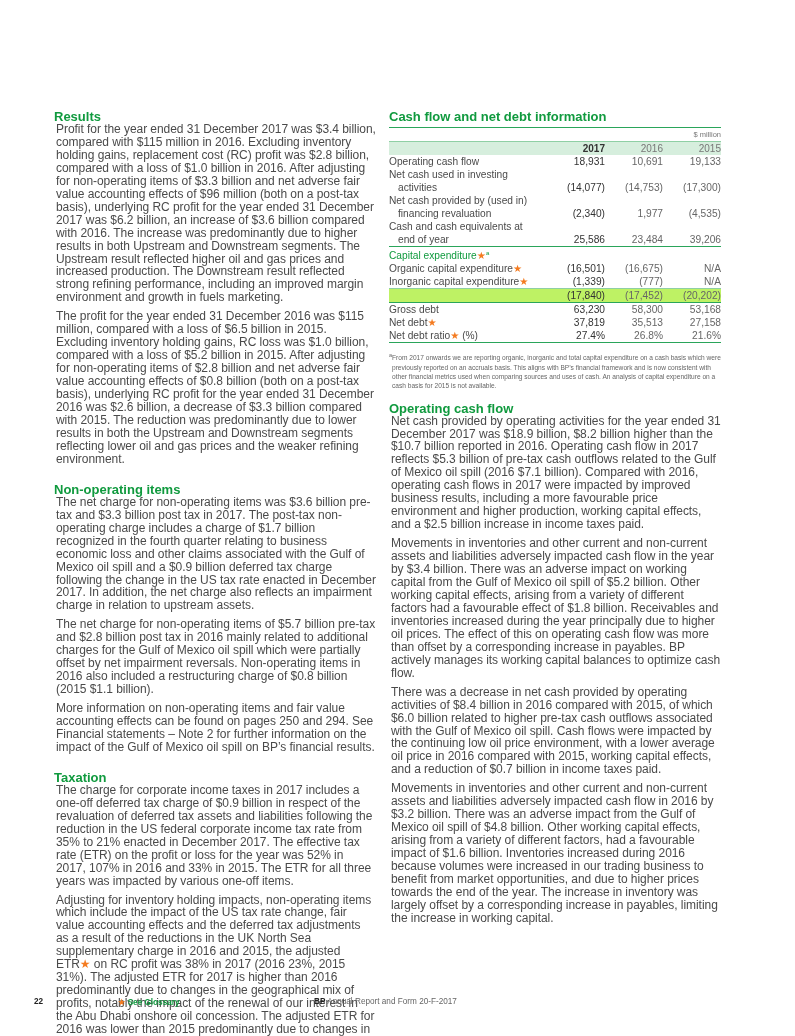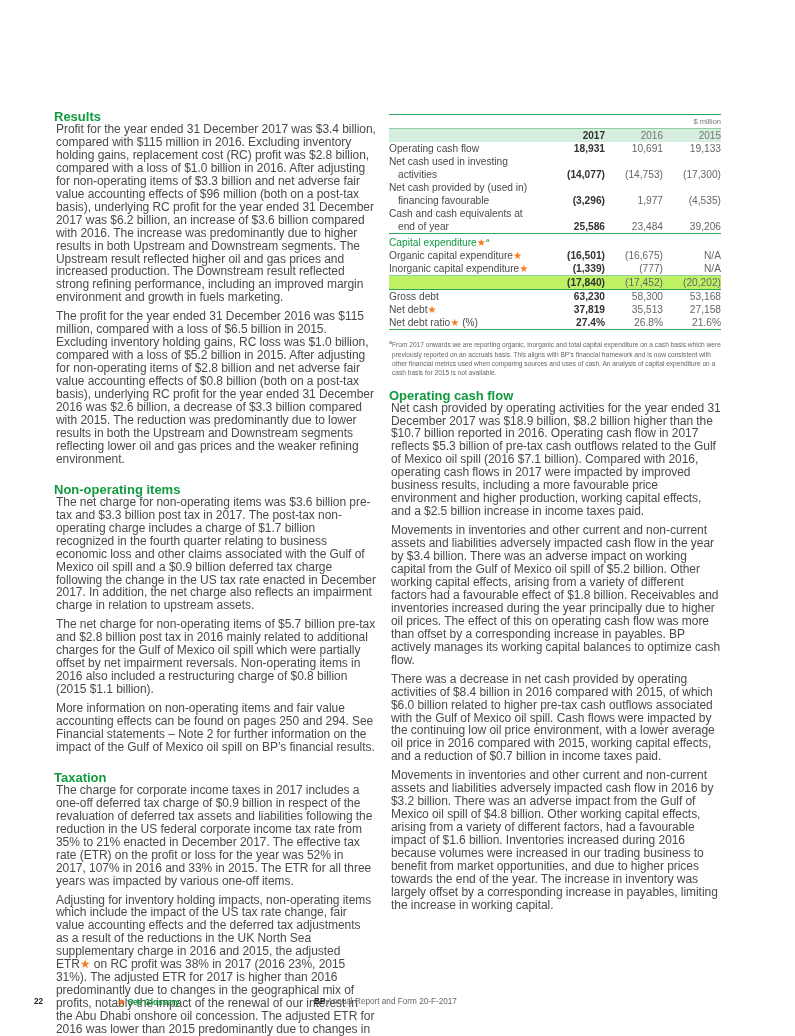--- a/index.html
+++ b/index.html
@@ -15,21 +15,21 @@
 
     table.cf { width: 100%; border-collapse: collapse; font-size: 10.2px; margin-top: 4px; }
     table.cf td { padding: 0; line-height: 13px; vertical-align: bottom; }
     .topline { border-top: 1.5px solid #2aa55a; }
     .unit-row td { font-size: 7.5px; color: #777; text-align: right; height: 12px; }
     .hdr-row td { background: #d6eedd; font-size: 10px; color: #777; text-align: right; height: 11px; border-top: 1px solid #8fcfa4; }
     .hdr-row td.y17 { color: #333; font-weight: bold; }
     td.lbl { text-align: left; color: #4a4a4a; }
     td.lbl .ind { padding-left: 9px; }
     td.v { text-align: right; color: #666; width: 58px; }
-    td.v17 { text-align: right; color: #333; font-weight: bold; width: 72px; }
+    td.v17 { text-align: right; color: #333; font-weight: normal; width: 72px; }
     .sep-bottom td { border-bottom: 1.5px solid #2aa55a; }
     .capex-hd td { color: #109a3e; padding-top: 1px; }
     .total-row td { background: #bef264; border-bottom: 1.5px solid #2aa55a; }
     .rowpad td { padding-top: 3px; }
     .fn { font-size: 6.6px; line-height: 9px; color: #666; margin: 8px 0 0 0; padding-left: 3px; text-indent: -3px; }
 
     .footer { position: absolute; top: 997px; left: 34px; width: 460px; font-size: 8.2px; }
     .footer .pg { position: absolute; left: 0; font-weight: bold; color: #222; }
     .footer .gl { position: absolute; left: 84px; color: #109a3e; font-weight: bold; }
     .footer .br { position: absolute; left: 280px; color: #666; white-space: nowrap; }
@@ -55,20 +55,21 @@
   <section>
     <h3 class="h">Taxation</h3>
     <p class="p">The charge for corporate income taxes in 2017 includes a one-off deferred tax charge of $0.9 billion in respect of the revaluation of deferred tax assets and liabilities following the reduction in the US federal corporate income tax rate from 35% to 21% enacted in December 2017. The effective tax rate (ETR) on the profit or loss for the year was 52% in 2017, 107% in 2016 and 33% in 2015. The ETR for all three years was impacted by various one-off items.</p>
     <p class="p"><span>Adjusting for inventory holding impacts, non-operating items which include the impact of the US tax rate change, fair value accounting effects and the deferred tax adjustments as a result of the reductions in the UK North Sea supplementary charge in 2016 and 2015, the adjusted ETR</span><span class="star">★</span><span> on RC profit was 38% in 2017 (2016 23%, 2015 31%). The adjusted ETR for 2017 is higher than 2016 predominantly due to changes in the geographical mix of profits, notably the impact of the renewal of our interest in the Abu Dhabi onshore oil concession. The adjusted ETR for 2016 was lower than 2015 predominantly due to changes in the geographical mix of profits as a result of the lower oil price and the absence of foreign exchange impacts from the strengthening of the US dollar in 2015.</span></p>
     <p class="p">In the current environment, the adjusted ETR in 2018 is expected to be above 40%.</p>
   </section>
 </div>
 
 <div class="col col-right">
   <section>
+    <h3 class="h">Cash flow and net debt information</h3>
     <table class="cf">
       <tbody>
           <tr class="unit-row topline">
         <td class="topline"></td>
             <td class="topline"></td>
             <td class="topline"></td>
         <td class="topline">$ million</td>
       </tr>
       <tr class="hdr-row">
         <td></td>
@@ -87,23 +88,23 @@
               <div>Net cash used in investing</div>
               <div class="ind">activities</div>
             </td>
         <td class="v17">(14,077)</td>
         <td class="v">(14,753)</td>
         <td class="v">(17,300)</td>
       </tr>
       <tr class="rowpad">
         <td class="lbl">
               <div>Net cash provided by (used in)</div>
-              <div class="ind">financing favourable</div>
+              <div class="ind">financing revaluation</div>
             </td>
-        <td class="v17">(3,296)</td>
+        <td class="v17">(2,340)</td>
         <td class="v">1,977</td>
         <td class="v">(4,535)</td>
       </tr>
       <tr class="rowpad sep-bottom">
         <td class="lbl">
               <div>Cash and cash equivalents at</div>
               <div class="ind">end of year</div>
             </td>
         <td class="v17">25,586</td>
         <td class="v">23,484</td>

